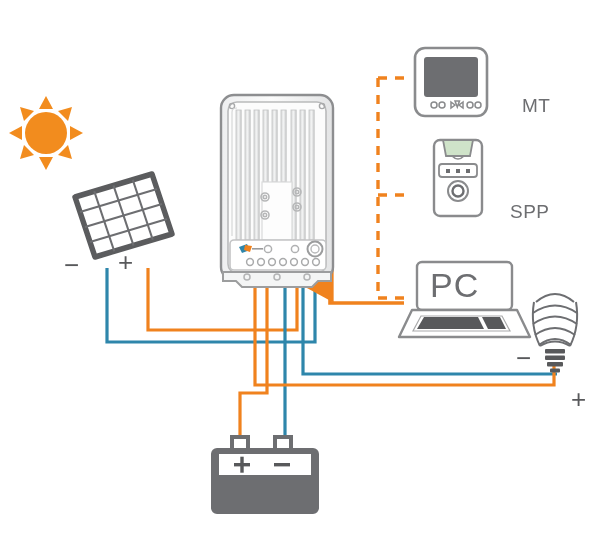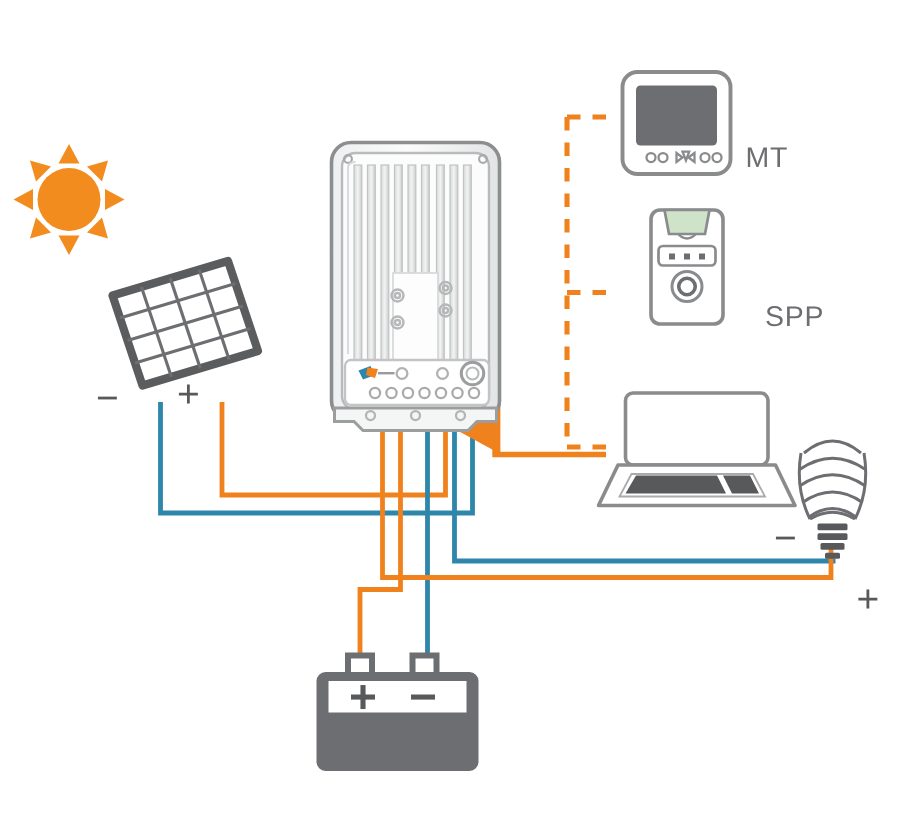--- a/index.html
+++ b/index.html
@@ -210,22 +210,23 @@
       <g fill="#58595b">
         <rect x="545" y="349" width="20" height="4.5" rx="1"></rect>
         <rect x="545" y="355.5" width="20" height="4.5" rx="1"></rect>
         <rect x="547" y="362" width="16" height="4.5" rx="1"></rect>
         <rect x="550" y="368.5" width="10" height="4" rx="1"></rect>
       </g>
     </g>
 
   </svg>
 
-  <div class="lbl dev-label" style="left:497px;top:95px;text-align:right;">MT</div>
+  <div class="lbl dev-label" style="left:522px;top:95px;text-align:right;">MT</div>
   <div class="lbl dev-label" style="left:510px;top:201px;">SPP</div>
+  <div class="lbl" style="left:430px;top:266px;font-size:34px;color:#6d6e71;letter-spacing:1px;">PC</div>
 
   <div class="lbl sign" style="left:64px;top:252px;">−</div>
   <div class="lbl sign" style="left:118px;top:249px;">+</div>
 
   <div class="lbl sign" style="left:516px;top:345px;">−</div>
   <div class="lbl sign" style="left:571px;top:386px;">+</div>
 
 </div>
 
 </body></html>

